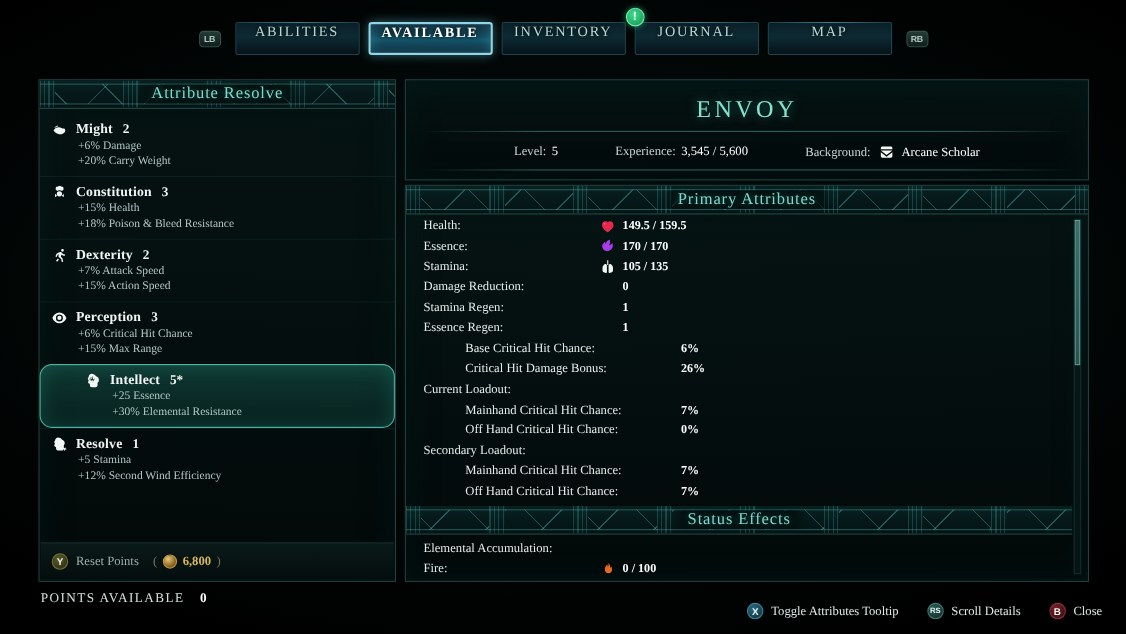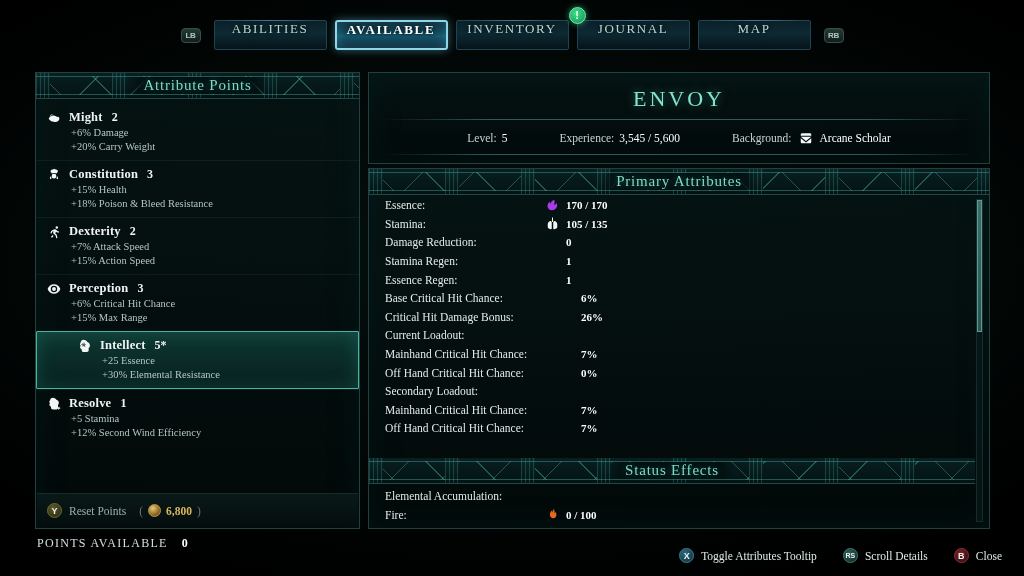--- a/index.html
+++ b/index.html
@@ -124,21 +124,21 @@
   .attr-row {
     position: relative;
     padding: 5px 10px 7px 10px;
     border-top: 1px solid rgba(90,160,155,.10);
   }
   .attr-row:first-child { border-top: none; }
   .attr-row.selected {
     background: linear-gradient(180deg, rgba(18,70,62,.75), rgba(10,44,40,.6));
     border: 1px solid #49b3a0;
     box-shadow: inset 0 0 18px rgba(50,180,160,.22);
-    border-radius: 1px;
+    border-radius: 11px;
     padding-left: 40px;
   }
   .attr-head { display: flex; align-items: center; gap: 7px; height: 17px; }
   .attr-icon { width: 16px; height: 16px; flex: 0 0 16px; display:flex; align-items:center; justify-content:center; }
   .attr-icon svg { width: 16px; height: 16px; fill: #f2f6f5; }
   .attr-name { font-size: 12.5px; color: #f0f4f3; font-weight: bold; letter-spacing: .2px; }
   .attr-val  { font-size: 12px; color: #f0f4f3; font-weight: bold; margin-left: 2px; }
   .attr-bonus { font-size: 10.5px; color: #b2c7c4; margin-left: 25px; line-height: 13.5px; }
 
   
@@ -190,25 +190,25 @@
   .bg-icon { display:inline-flex; vertical-align:-3px; margin: 0 4px 0 5px; }
   .bg-icon svg { width: 14px; height: 14px; fill: #f4f8f7; }
 
   
   #stats-scroll { position: absolute; left: 0; right: 14px; top: 27px; bottom: 0; overflow: hidden; }
   .stat-row {
     display: flex; align-items: center; height: 18.6px;
     padding-left: 16px; font-size: 11.5px; color: #e3ecea;
   }
   .stat-label { width: 160px; flex: 0 0 160px; color: #e3ecea; }
-  .stat-label.wide { width: 175px; flex: 0 0 175px; }
+  .stat-label.wide { width: 175px; flex: 0 0 175px; margin-left: 38px; }
   .stat-icon { width: 16px; flex: 0 0 16px; display:flex; align-items:center; margin-right: 5px;}
   .stat-icon svg { width: 15px; height: 15px; }
   .stat-value { color: #ffffff; font-weight: bold; font-size: 11px; }
-  .section-strip { margin-top: 20px; }
+  .section-strip { margin-top: 4px; }
 
   
   #sb-track {
     position: absolute; right: 6px; top: 30px; width: 7px; bottom: 6px;
     background: rgba(10,26,26,.6); border: 1px solid rgba(60,120,115,.25);
   }
   #sb-thumb {
     position: absolute; left: 0; width: 100%; top: 0; height: 41%;
     background: linear-gradient(180deg, #3e6f6b, #2b5451);
     border: 1px solid #5d9b94;
@@ -269,21 +269,21 @@
       </div>
     <div class="shoulder right">RB</div>
   </div>
 
   <div class="panel" id="left-panel">
     <div class="ornate">
       <div class="truss"></div>
       <div class="zig"></div>
       <div class="edge-top"></div>
       <div class="edge-bot"></div>
-      <div class="ornate-title">Attribute Points</div>
+      <div class="ornate-title">Attribute Resolve</div>
     </div>
 
     <div id="attr-list">
         <div class="attr-row">
           <div class="attr-head">
             <div class="attr-icon">
               <svg viewBox="0 0 24 24">
                 <path d="M4 13c1.5-3 4-4.6 7.2-4.6 1.4 0 2.4.4 3.6 1.1 1.4.8 2.3 1 3.6.8 1 .5 1.6 1.6 1.6 2.8 0 2.4-2 4.3-5 4.8-2 .3-3.6.1-5.4-.6C7.4 16.5 5.4 15.2 4 13zm1.2-3.4c.6-1.4 1.6-2.4 3-2.8 1-.3 1.7-.2 2.3.2-1.9.3-3.6 1.2-5.3 2.6z"></path>
               </svg>
             </div>
@@ -400,20 +400,30 @@
       <div class="truss"></div>
       <div class="zig"></div>
       <div class="edge-top"></div>
       <div class="edge-bot"></div>
       <div class="ornate-title">Primary Attributes</div>
     </div>
 
     <div id="stats-scroll">
       <div id="primary-rows">
           <div class="stat-row">
+            <div class="stat-label">Health:</div>
+            <div class="stat-icon">
+              <svg viewBox="0 0 24 24">
+                <path fill="#e8274e" d="M12 21s-8.4-5-8.4-10.6C3.6 7.2 5.9 5 8.6 5c1.5 0 2.7.7 3.4 1.8C12.7 5.7 13.9 5 15.4 5c2.7 0 5 2.2 5 5.4C20.4 16 12 21 12 21z"></path>
+                <path fill="#ff5f82" d="M8.4 7.1c-1.2 0-2.2 1-2.3 2.4l1.6.1c.1-.7.4-1 .8-1l-.1-1.5z"></path>
+              </svg>
+            </div>
+            <div class="stat-value">149.5 / 159.5</div>
+          </div>
+          <div class="stat-row">
             <div class="stat-label">Essence:</div>
             <div class="stat-icon">
               <svg viewBox="0 0 24 24">
                 <path fill="#a83ce8" d="M14.8 2.6c.9 3.4.7 6.2-.8 8.6 2.1-.4 3.6-1.5 4.6-3.3.9 2.1 1.1 4.2.4 6.2-1.3 3.8-5 6.1-8.9 5.5-3.3-.5-5.8-3-6.1-6.3-.3-3.1 1.4-5.8 4.3-7.4-.2 1.4.1 2.5.9 3.3.4-3.2 2.3-5.4 5.6-6.6z"></path>
               </svg>
             </div>
             <div class="stat-value">170 / 170</div>
           </div>
           <div class="stat-row">
             <div class="stat-label">Stamina:</div>

